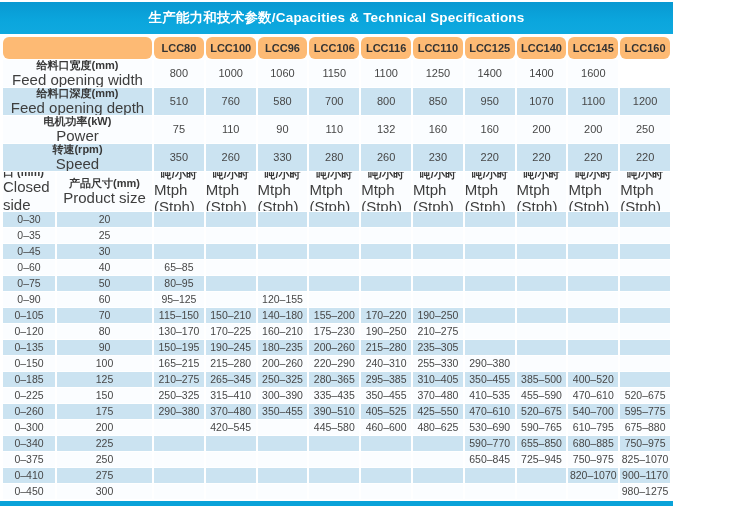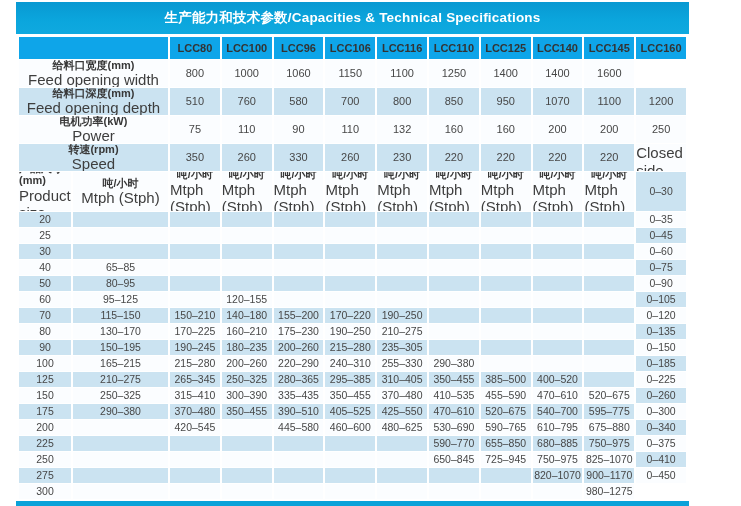--- a/index.html
+++ b/index.html
@@ -1,37 +1,37 @@
 <!DOCTYPE html>
 <html><head>
 <meta charset="utf-8">
 <style>
   html,body{margin:0;padding:0;}
   body{
     width:741px;height:506px;overflow:hidden;background:#ffffff;
     font-family:"Liberation Sans","DejaVu Sans",sans-serif;
   }
-  .page{width:673px;height:506px;display:flex;flex-direction:column;background:#ffffff;margin-left:16px;}
+  .page{width:673px;height:506px;display:flex;flex-direction:column;background:#ffffff;}
   .titlebar{
     height:32px;margin-top:2px;flex:0 0 auto;
     background:linear-gradient(180deg,#0899d2 0%,#0ba6dd 60%,#0fa9df 100%);
     display:flex;align-items:center;justify-content:center;
     color:#ffffff;font-weight:bold;font-size:13.5px;letter-spacing:.2px;
   }
   .grid{
     margin-top:3px;flex:0 0 auto;
     display:grid;
     grid-template-columns:52px 95px repeat(10,1fr);
     grid-template-rows:22px repeat(4,27px) 39px repeat(18,15px);
     column-gap:2px;row-gap:1px;
     padding:0 3px;background:#ffffff;
   }
   .cell{display:flex;flex-direction:column;justify-content:center;align-items:center;line-height:1.15;overflow:hidden;}
   .span2{grid-column:span 2;}
-  .hdr{background:#0ea5e9;font-weight:bold;font-size:11px;color:#333333;}
+  .hdr{background:#fdba74;font-weight:bold;font-size:11px;color:#333333;border-radius:6px;}
   .blue{background:#cbe3f1;}
   .white{background:#fbfdff;}
   .num{font-size:10.5px;color:#474747;}
   .specnum{font-size:11px;color:#474747;text-align:right;}
   .lbl .zh{font-weight:bold;font-size:11px;color:#383838;}
   .lbl .en{font-size:15px;color:#3e3e3e;}
   .spacer{flex:1 1 auto;background:#ffffff;}
   .bottombar{height:5px;flex:0 0 auto;background:#0aa2d9;}
 </style>
 </head>
@@ -94,20 +94,21 @@
       <div class="cell specnum white">200</div>
       <div class="cell specnum white">200</div>
       <div class="cell specnum white">250</div>
       <div class="cell lbl span2 blue">
         <div class="zh">转速(rpm)</div>
         <div class="en">Speed</div>
       </div>
       <div class="cell specnum blue">350</div>
       <div class="cell specnum blue">260</div>
       <div class="cell specnum blue">330</div>
+      <div class="cell specnum blue">280</div>
       <div class="cell specnum blue">260</div>
       <div class="cell specnum blue">230</div>
       <div class="cell specnum blue">220</div>
       <div class="cell specnum blue">220</div>
       <div class="cell specnum blue">220</div>
       <div class="cell specnum blue">220</div>
       <div class="cell lbl white">
         <div class="zh">紧边排料口 (mm)</div>
         <div class="en">Closed side setting</div>
       </div>

